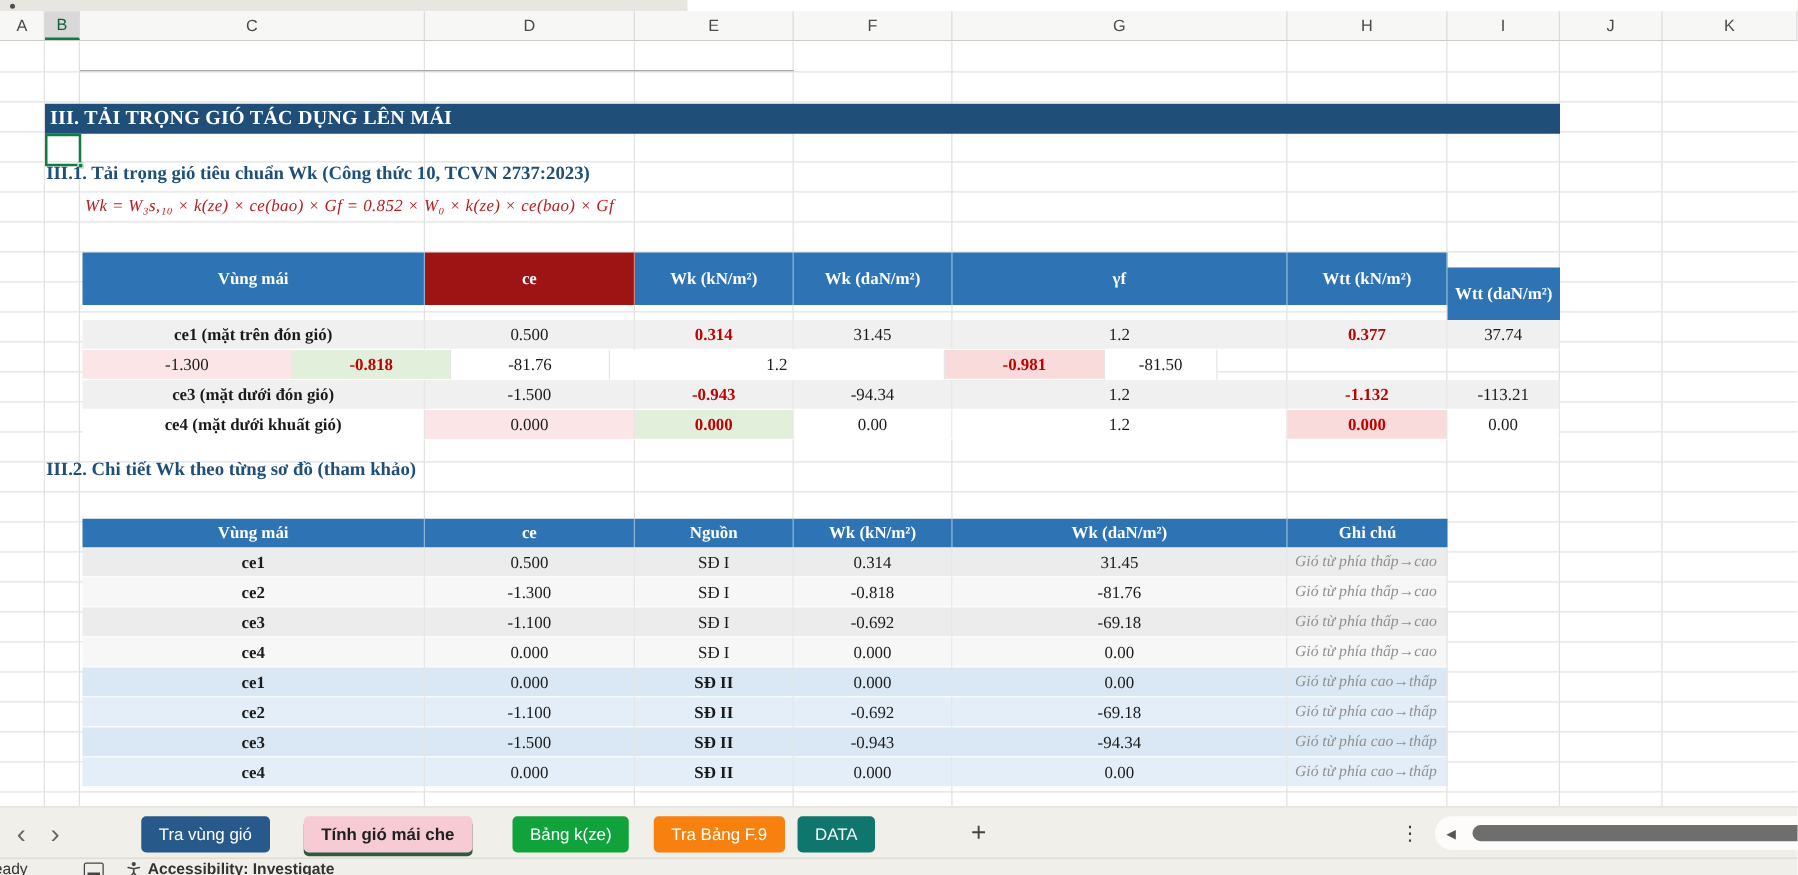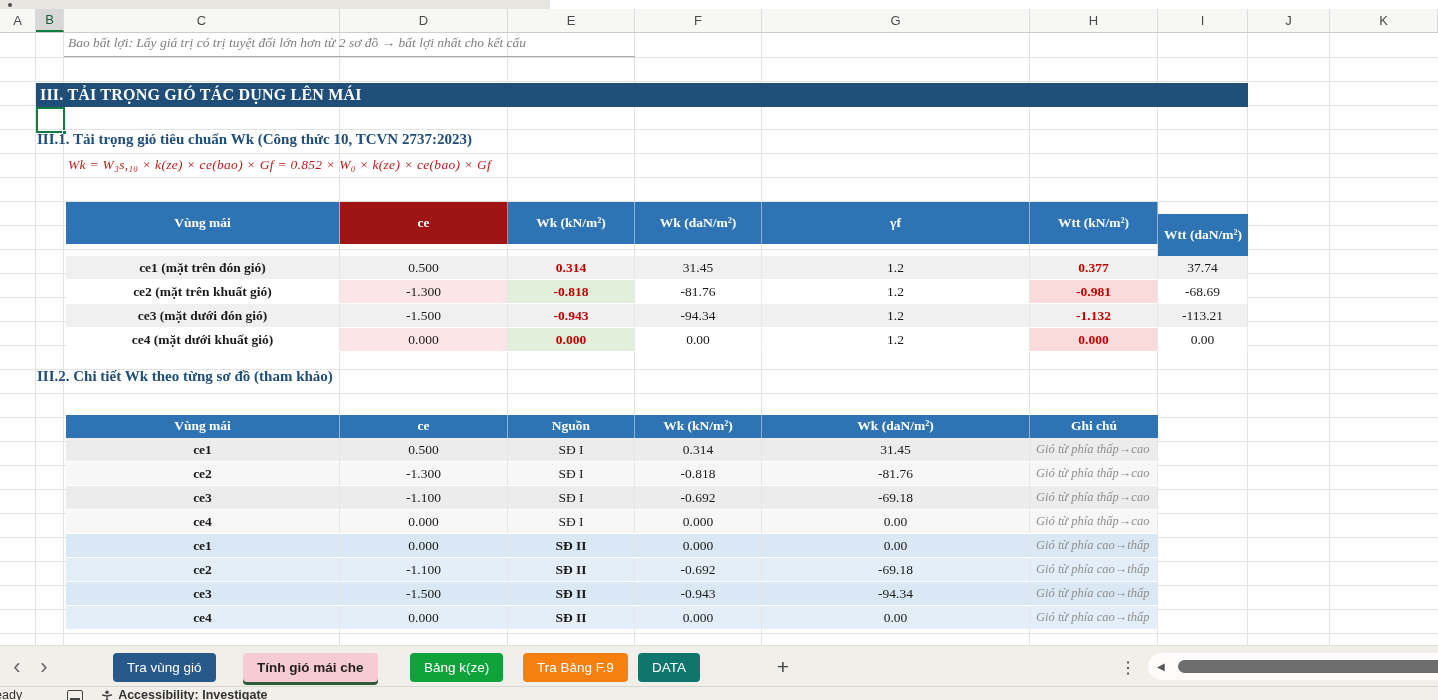--- a/index.html
+++ b/index.html
@@ -146,21 +146,20 @@
       <div class="hline" style="top: 384px;"></div>
       <div class="hline" style="top: 408px;"></div>
       <div class="hline" style="top: 432px;"></div>
       <div class="hline" style="top: 456px;"></div>
       <div class="hline" style="top: 480px;"></div>
       <div class="hline" style="top: 504px;"></div>
       <div class="hline" style="top: 528px;"></div>
       <div class="hline" style="top: 552px;"></div>
       <div class="hline" style="top: 576px;"></div>
       <div class="hline" style="top: 600px;"></div>
-      <div class="note-text">Bao bất lợi: Lấy giá trị có trị tuyệt đối lớn hơn từ 2 sơ đồ → bất lợi nhất cho kết cấu</div>
       <div class="note-underline"></div>
       <div class="banner">III. TẢI TRỌNG GIÓ TÁC DỤNG LÊN MÁI</div>
       <div class="sel-cell">
       <div class="fill-handle"></div>
     </div>
       <div class="h-section h31">III.1. Tải trọng gió tiêu chuẩn Wk (Công thức 10, TCVN 2737:2023)</div>
       <div class="formula-text">Wk = W₃s,₁₀ × k(ze) × ce(bao) × Gf = 0.852 × W₀ × k(ze) × ce(bao) × Gf</div>
       <div class="tbl tbl1" id="table1">
         <div class="t-head">
           <div class="hc" style="width: 274px;">Vùng mái</div>
@@ -174,27 +173,26 @@
         <div class="t-row stripe">
           <div class="c bold" style="width: 274px;">ce1 (mặt trên đón gió)</div>
           <div class="c pink" style="width: 168px;">0.500</div>
           <div class="c green" style="width: 127px;">0.314</div>
           <div class="c" style="width: 127px;">31.45</div>
           <div class="c" style="width: 268px;">1.2</div>
           <div class="c wpink" style="width: 128px;">0.377</div>
           <div class="c" style="width: 90px;">37.74</div>
         </div>
         <div class="t-row">
-          <div class="c bold" style="width: 274px;">ce2 (mặt trên khuất gió)</div>
           <div class="c pink" style="width: 168px;">-1.300</div>
           <div class="c green" style="width: 127px;">-0.818</div>
           <div class="c" style="width: 127px;">-81.76</div>
           <div class="c" style="width: 268px;">1.2</div>
           <div class="c wpink" style="width: 128px;">-0.981</div>
-          <div class="c" style="width: 90px;">-68.69</div>
+          <div class="c" style="width: 90px;">-81.50</div>
         </div>
         <div class="t-row stripe">
           <div class="c bold" style="width: 274px;">ce3 (mặt dưới đón gió)</div>
           <div class="c pink" style="width: 168px;">-1.500</div>
           <div class="c green" style="width: 127px;">-0.943</div>
           <div class="c" style="width: 127px;">-94.34</div>
           <div class="c" style="width: 268px;">1.2</div>
           <div class="c wpink" style="width: 128px;">-1.132</div>
           <div class="c" style="width: 90px;">-113.21</div>
         </div>

